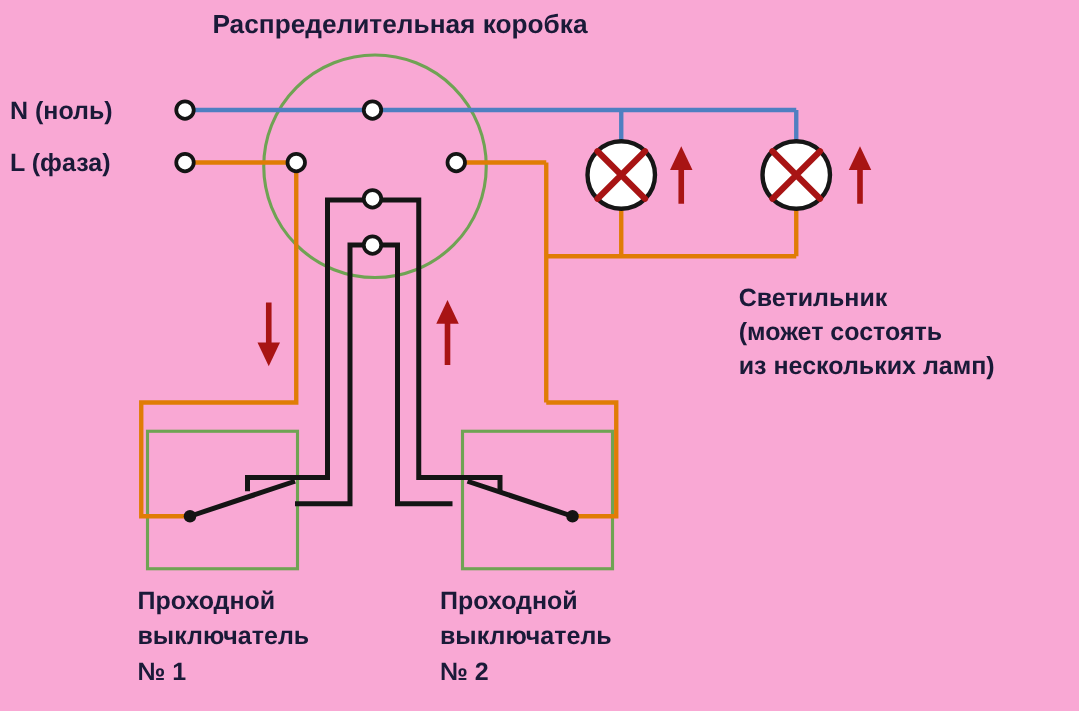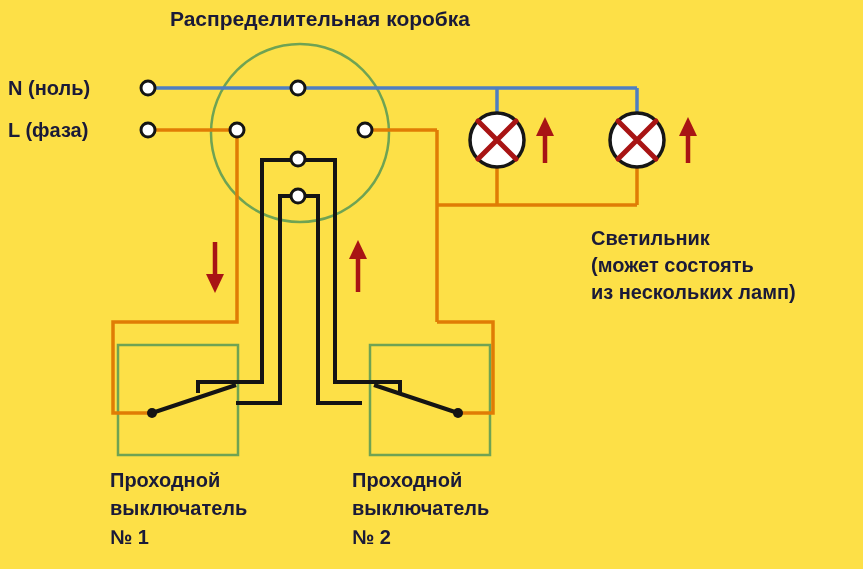--- a/index.html
+++ b/index.html
@@ -4,21 +4,21 @@
 <style>
   html, body {
     margin: 0;
     padding: 0;
     background: #ffffff;
   }
   .stage {
     position: relative;
     width: 863px;
     height: 569px;
-    background: #fde047;
+    background: #f9a8d4;
     overflow: hidden;
   }
   svg { display: block; }
 
   .green       { fill: none; stroke: #6fa353; stroke-width: 2.5px; }
   .wire-n      { stroke: #4f7fc1; stroke-width: 3.5px; fill: none; }
   .wire-l      { stroke: #e07c05; stroke-width: 3.5px; fill: none; }
   .wire-t      { stroke: #141414; stroke-width: 4px;   fill: none; }
   .terminal    { fill: #ffffff; stroke: #141414; stroke-width: 3px; }
   .pivot       { fill: #141414; stroke: none; }

